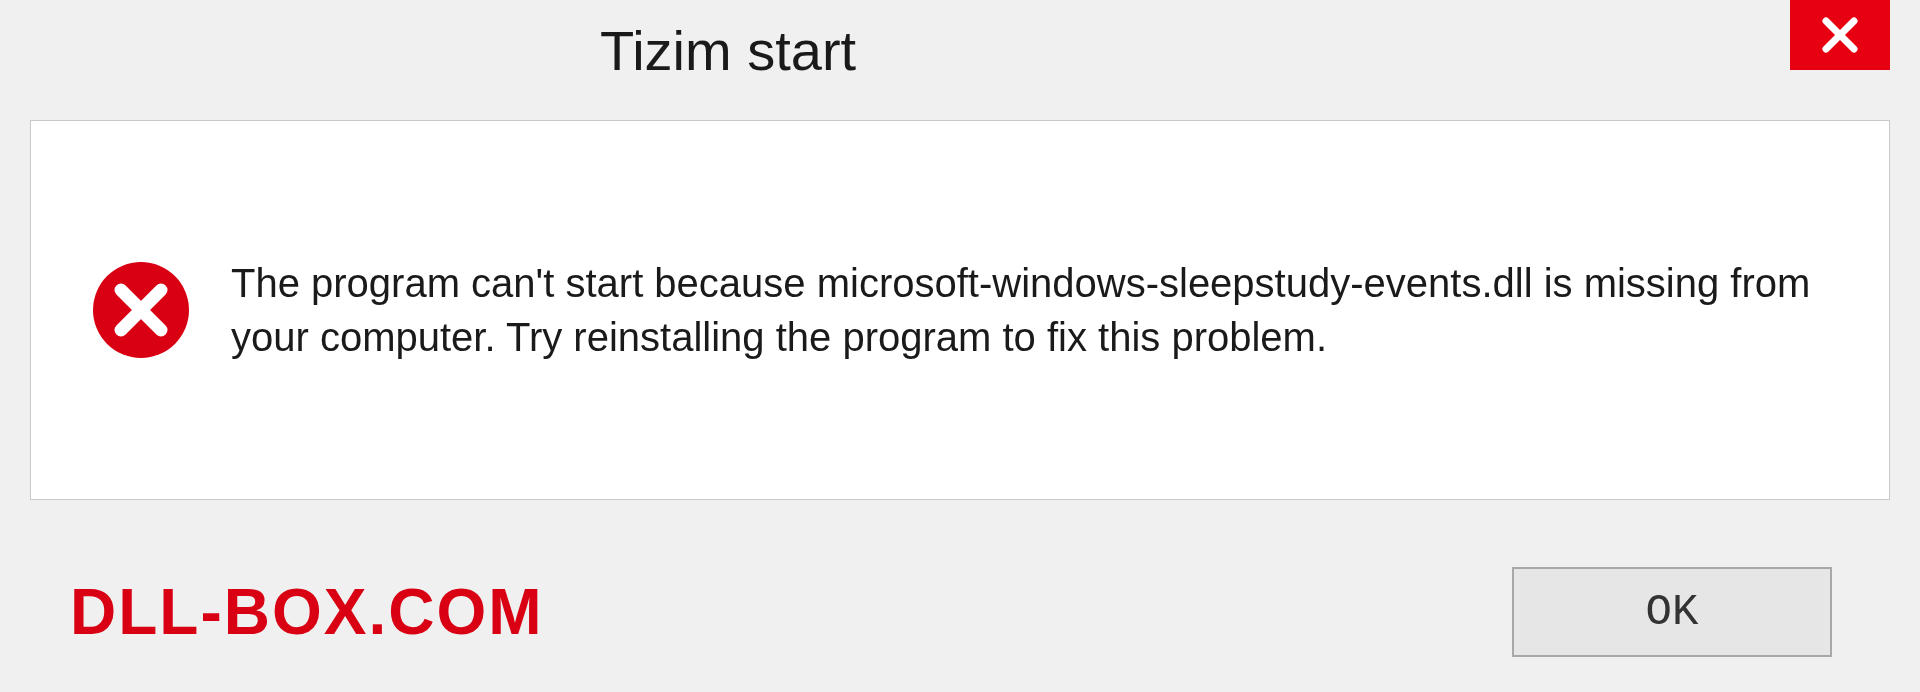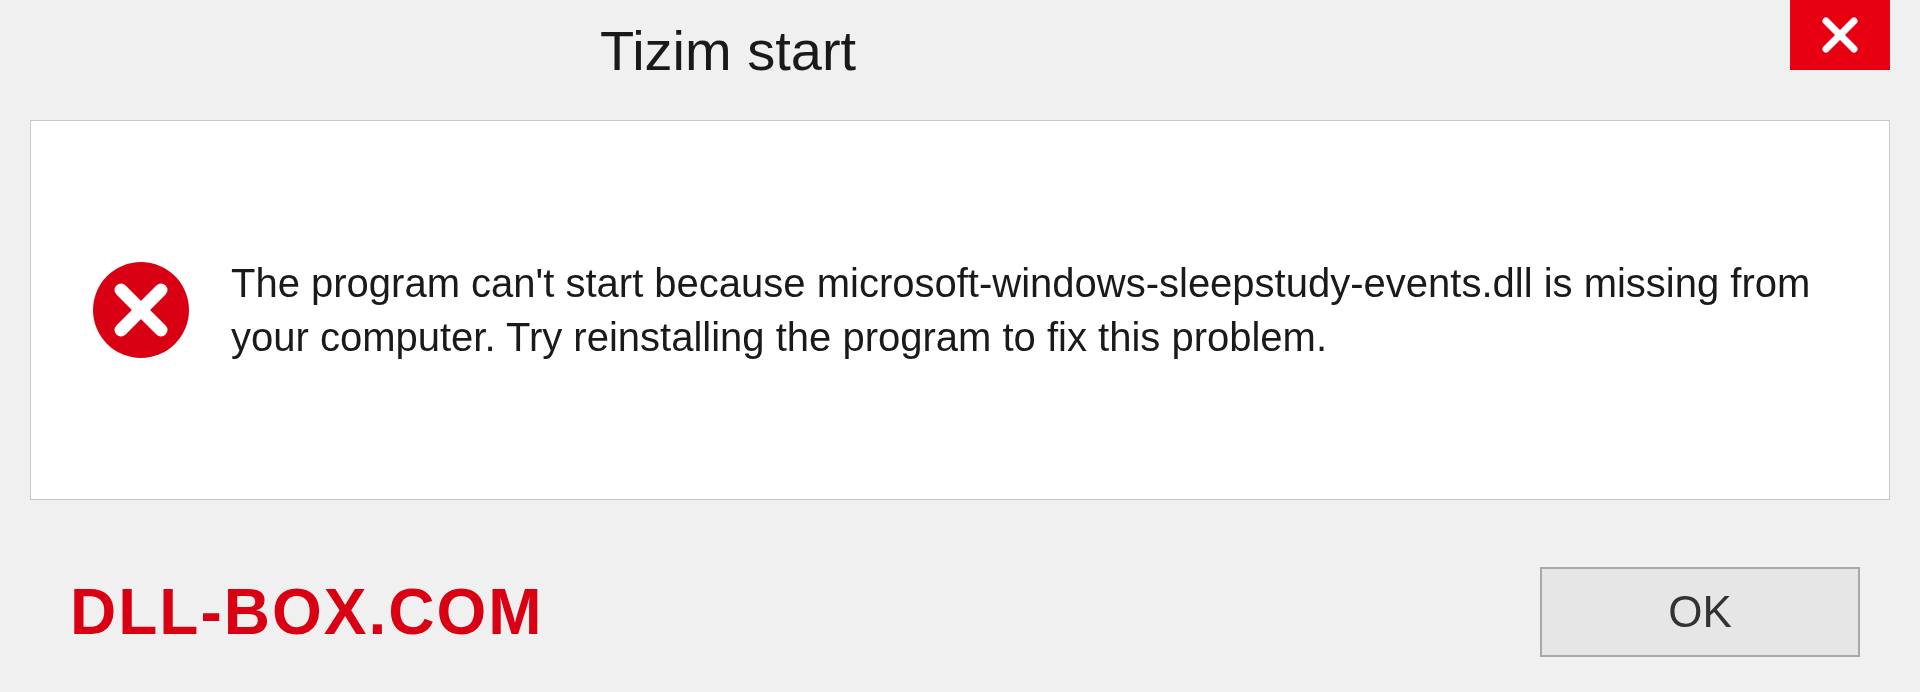--- a/index.html
+++ b/index.html
@@ -69,41 +69,41 @@
     }
     .footer {
       position: absolute;
       left: 0;
       right: 0;
       bottom: 0;
       height: 160px;
       display: flex;
       align-items: center;
       justify-content: space-between;
-      padding: 0 60px 0 70px;
+      padding: 0 88px 0 70px;
     }
     .watermark {
       font-size: 64px;
       font-weight: 800;
       letter-spacing: 2px;
       color: #d80012;
       font-family: Arial, sans-serif;
     }
     .ok-btn {
       width: 320px;
       height: 90px;
       background: #e6e6e6;
       border: 2px solid #a8a8a8;
       font-size: 44px;
       color: #333;
       display: flex;
       align-items: center;
       justify-content: center;
       cursor: pointer;
-      font-family: Liberation Sans, sans-serif;
+      font-family: Liberation Mono, monospace;
     }
   </style>
 </head>
 <body>
 
 <div class="titlebar">
   <div class="title-text">Tizim start</div>
   <div class="close-btn">
     <svg viewBox="0 0 48 48">
       <line x1="10" y1="10" x2="38" y2="38" stroke="#ffffff" stroke-width="7" stroke-linecap="round"></line>

